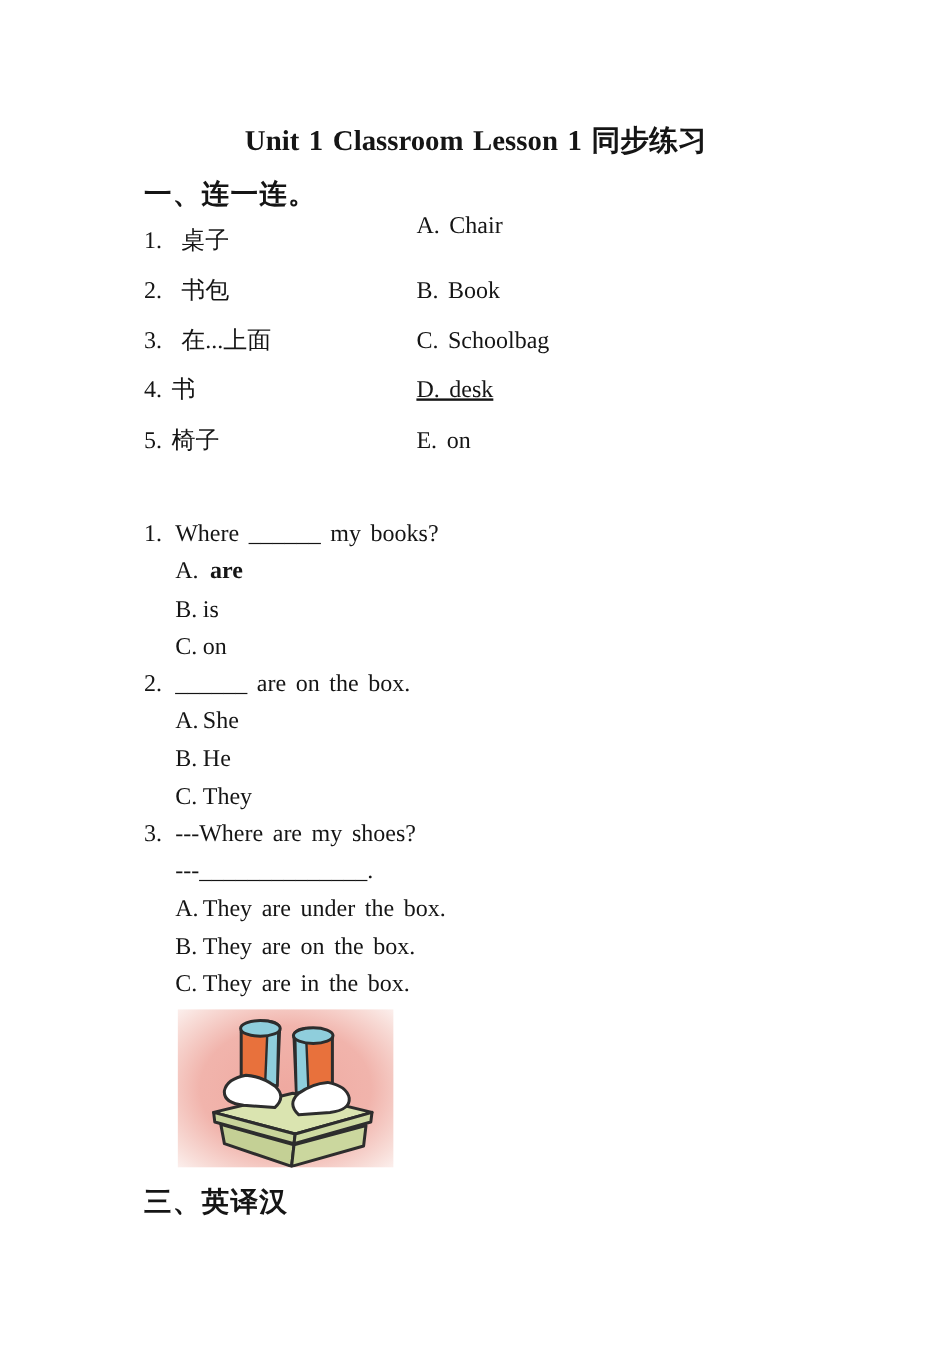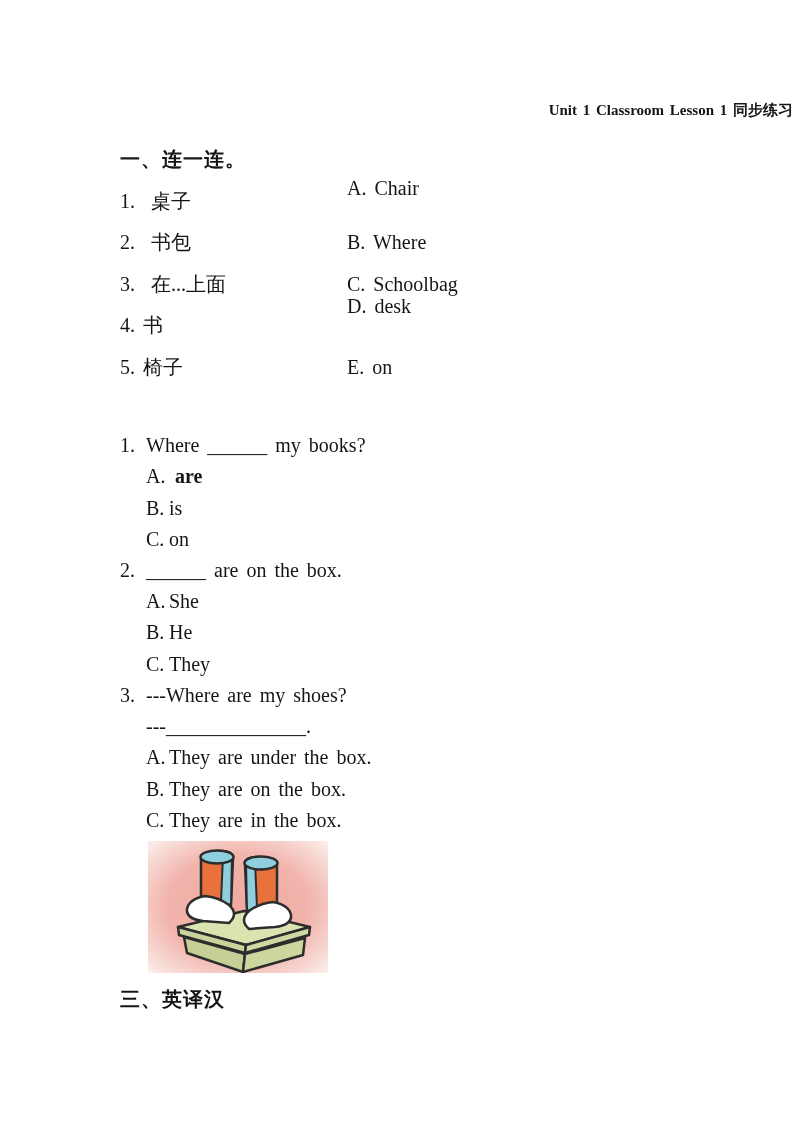--- a/index.html
+++ b/index.html
@@ -7,29 +7,29 @@
     position:relative;
     width:793px;height:1122px;
     background:#ffffff;
     color:#151515;
     font-family:"Liberation Serif","DejaVu Serif",serif;
     overflow:hidden;
   }
   .abs{position:absolute;}
   .title{
     top:101px;left:0;width:100%;
-    text-align:right;
-    font-size:15px;font-weight:bold;
+    text-align:center;
+    font-size:24px;font-weight:bold;
     font-family:"Liberation Serif","DejaVu Serif",serif;
     word-spacing:2px;
   }
   .sec-heading{
     font-family:"Liberation Sans","DejaVu Sans",sans-serif;
     font-weight:700;
-    font-size:20px;
+    font-size:23px;
     letter-spacing:1px;
     white-space:pre;
   }
   .body-text{
     font-size:20px;
     word-spacing:3px;
     white-space:pre;
     line-height:17px;
   }
   .illus{
@@ -43,27 +43,27 @@
 <div class="page">
 
   <div class="abs title">Unit 1 Classroom Lesson 1 同步练习</div>
 
   <div class="abs sec-heading" style="top:146px;left:120px;">一、连一连。</div>
 
   <span class="abs body-text" style="top:193px;left:120px;">1.  桌子</span>
   <span class="abs body-text" style="top:180px;left:347px;">A. Chair</span>
 
   <span class="abs body-text" style="top:234px;left:120px;">2.  书包</span>
-  <span class="abs body-text" style="top:234px;left:347px;">B. Where</span>
+  <span class="abs body-text" style="top:234px;left:347px;">B. Book</span>
 
   <span class="abs body-text" style="top:276px;left:120px;">3.  在...上面</span>
   <span class="abs body-text" style="top:276px;left:347px;">C. Schoolbag</span>
 
   <span class="abs body-text" style="top:317px;left:120px;">4. 书</span>
-  <span class="abs body-text" style="top:298px;left:347px;">D. desk</span>
+  <span class="abs body-text" style="top:317px;left:347px;text-decoration:underline;">D. desk</span>
 
   <span class="abs body-text" style="top:359px;left:120px;">5. 椅子</span>
   <span class="abs body-text" style="top:359px;left:347px;">E. on</span>
 
 
   <span class="abs body-text" style="top:437px;left:120px;">1.</span>
   <span class="abs body-text" style="top:437px;left:146px;">Where ______ my books?</span>
 
   <span class="abs body-text" style="top:468px;left:146px;">A.</span>
   <span class="abs body-text" style="top:468px;left:175px;font-weight:bold;">are</span>

